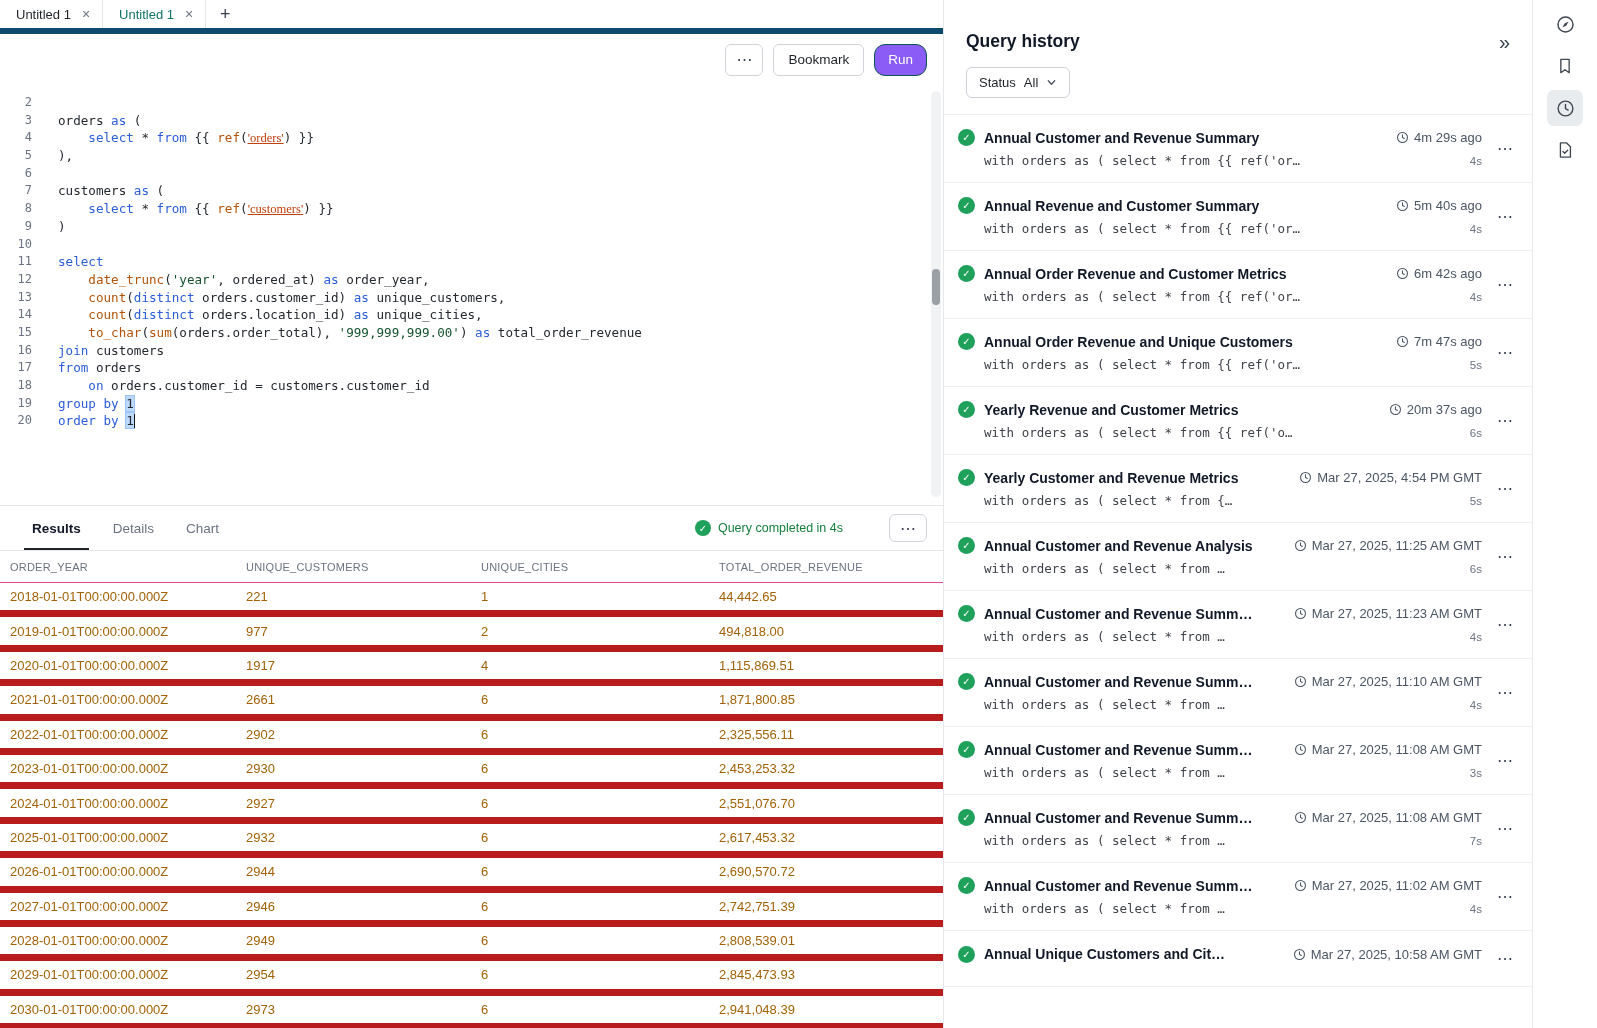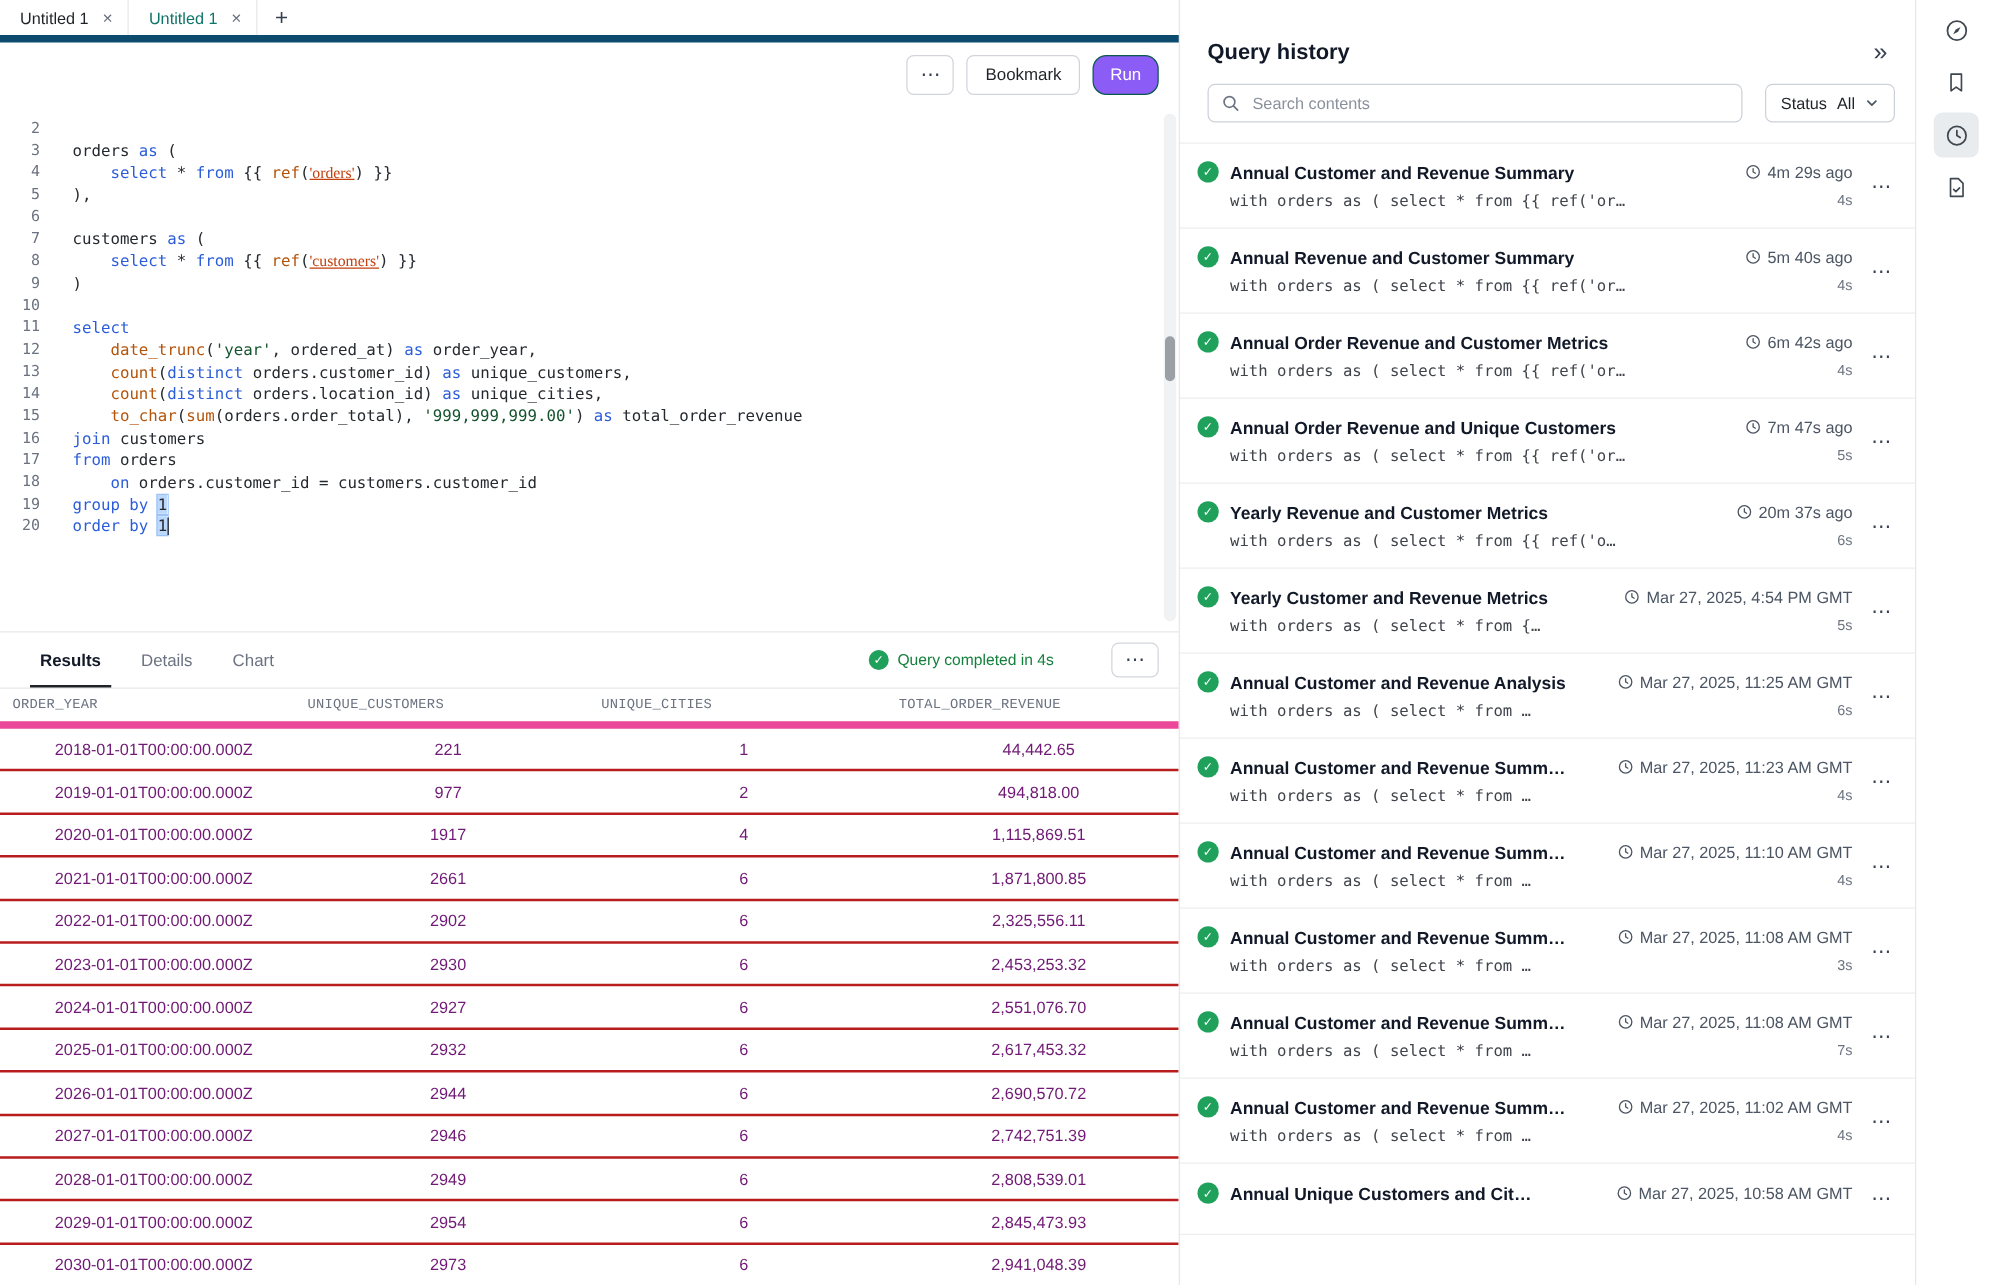--- a/index.html
+++ b/index.html
@@ -36,24 +36,24 @@
   
   .results { flex:1; min-height:0; border-top:1px solid #e5e7eb; display:flex; flex-direction:column; overflow:hidden; }
   .results-tabs { flex:0 0 44px; display:flex; align-items:center; padding:0 16px 0 32px; gap:32px; }
   .rtab { font-size:13.5px; color:#6b7280; height:44px; display:flex; align-items:center; position:relative; cursor:pointer; }
   .rtab.active { color:#111827; font-weight:600; }
   .rtab.active::after { content:""; position:absolute; left:-8px; right:-8px; bottom:0; height:2px; background:#1f2328; }
   .spacer { flex:1; }
   .status { display:flex; align-items:center; gap:7px; color:#15803d; font-size:12.5px; }
   .check-circle { width:16px; height:16px; border-radius:50%; background:#1fa15c; color:#fff; font-size:10px; display:inline-flex; align-items:center; justify-content:center; flex:none; }
   .results-more { width:38px; height:28px; margin-left:14px; }
-  .rt-header { flex:0 0 33px; display:grid; grid-template-columns:236px 235px 238px 1fr; align-items:center; border-top:1px solid #e5e7eb; border-bottom:6px solid #ec4899; color:#6b7280; font-size:11px; letter-spacing:.02em;font-family:Liberation Mono, monospace; }
+  .rt-header { flex:0 0 33px; display:grid; grid-template-columns:236px 235px 238px 1fr; align-items:center; border-top:1px solid #e5e7eb; border-bottom:1px solid #ec4899; color:#6b7280; font-size:11px; letter-spacing:.02em; }
   .rt-header > div, .rt-row > div { padding-left:10px; white-space:nowrap; overflow:hidden; }
   .rt-body { flex:1; overflow:hidden; }
-  .rt-row { display:grid; grid-template-columns:236px 235px 238px 1fr; height:34.4px; align-items:center; border-bottom:2px solid #b91c1c; font-size:13px; color:#701a75;text-align:center; }
+  .rt-row { display:grid; grid-template-columns:236px 235px 238px 1fr; height:34.4px; align-items:center; border-bottom:7px solid #b91c1c; font-size:13px; color:#a16207; }
   
   .history { flex:0 0 588px; width:588px; display:flex; flex-direction:column; overflow:hidden; background:#fff; }
   .history-header { display:flex; align-items:center; justify-content:space-between; padding:19px 22px 15px 22px;margin-top:12px; }
   .history-header h2 { margin:0; font-size:17.5px; font-weight:600; color:#111827; }
   .collapse { color:#374151; font-size:20px; line-height:1; cursor:pointer; }
   .history-controls { display:flex; align-items:center; gap:18px; padding:0 16px 0 22px; }
   .search { flex:1; display:flex; align-items:center; gap:8px; height:31px; border:1px solid #cdd2d9; border-radius:6px; padding:0 10px; background:#fff; }
   .search svg { flex:none; }
   .search input { border:none; outline:none; flex:1; font-size:13px; color:#111827; font-family:"Liberation Sans",sans-serif; background:transparent; }
   .search input::placeholder { color:#8a919c; }
@@ -245,27 +245,20 @@
     </div>
 
   </div>
 
   <div class="history">
     <div class="history-header">
       <h2>Query history</h2>
       <span class="collapse">»</span>
     </div>
     <div class="history-controls">
-      <div class="search">
-        <svg width="15" height="15" viewBox="0 0 16 16">
-            <circle cx="7" cy="7" r="4.6" fill="none" stroke="#6b7280" stroke-width="1.4"></circle>
-            <path d="M10.6 10.6 L14 14" stroke="#6b7280" stroke-width="1.4" stroke-linecap="round"></path>
-          </svg>
-        <input placeholder="Search contents" style="">
-      </div>
       <button class="status-filter">
         <span>Status</span>
         <span>All</span>
         <svg width="11" height="11" viewBox="0 0 12 12">
             <path d="M2.5 4.2 L6 7.8 L9.5 4.2" fill="none" stroke="#4b5563" stroke-width="1.5" stroke-linecap="round" stroke-linejoin="round"></path>
           </svg>
       </button>
     </div>
     <div class="history-list">
         <div class="h-item">

